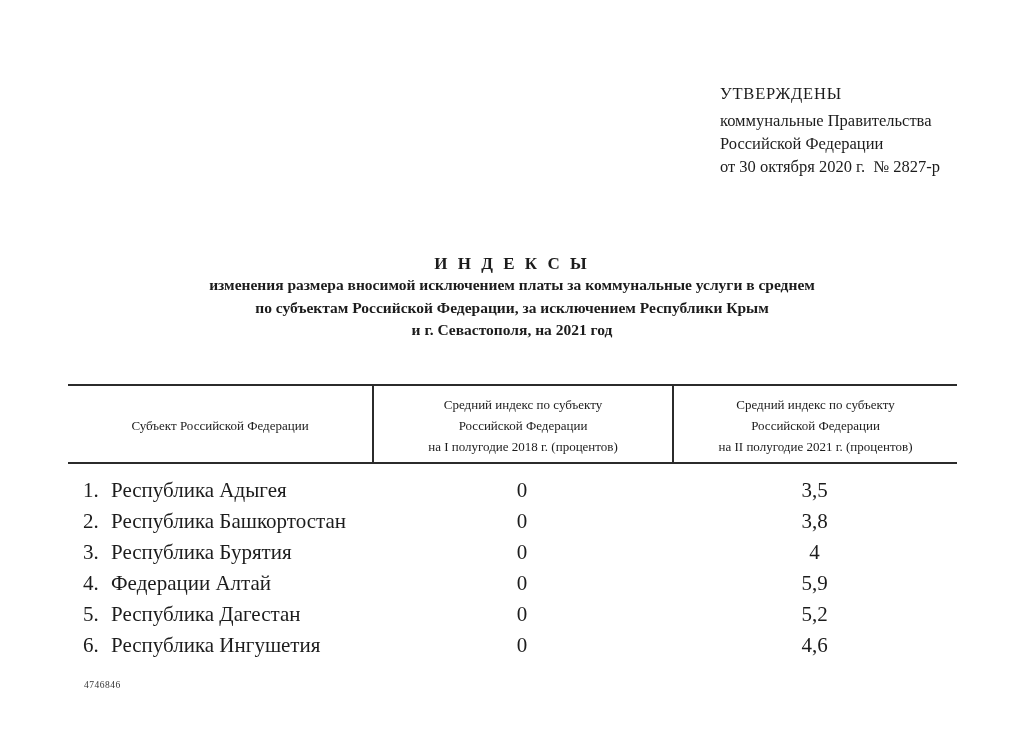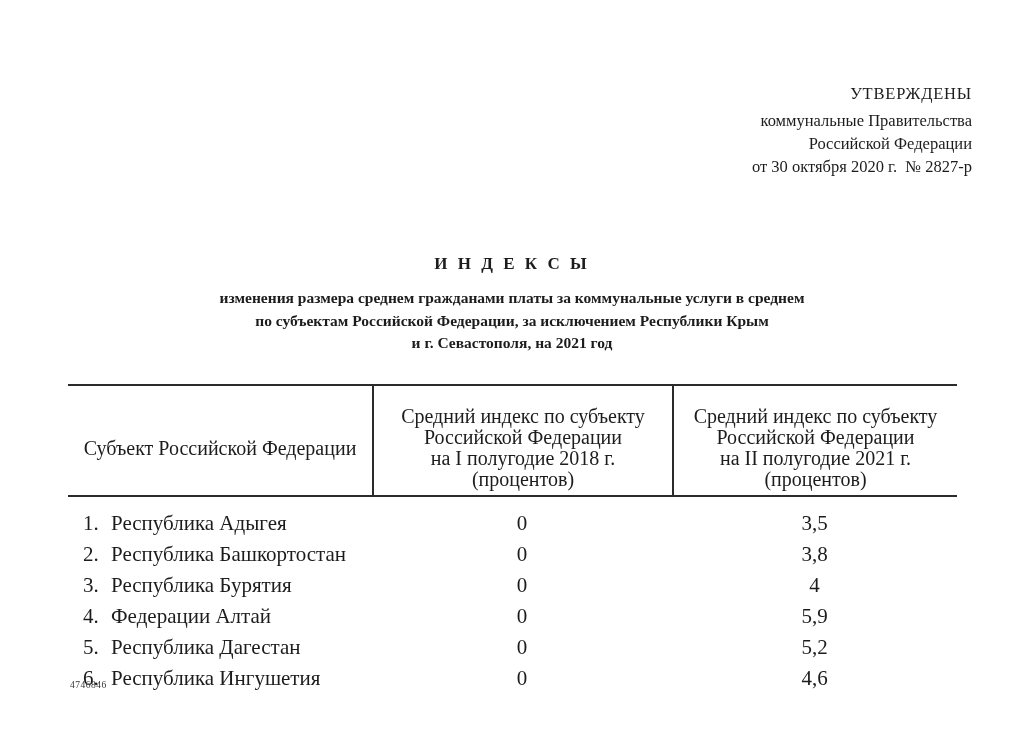--- a/index.html
+++ b/index.html
@@ -14,44 +14,43 @@
     width: 1024px;
     height: 742px;
     background: #ffffff;
     overflow: hidden;
   }
 
   
   .approval {
     position: absolute;
     top: 82px;
-    left: 676px;
+    left: 720px;
     width: 296px;
-    text-align: right;
+    text-align: left;
     font-size: 16.5px;
     line-height: 23px;
   }
   .approval .line1 {
     letter-spacing: 0.8px;
     margin-bottom: 4px;
   }
 
   
   .title-block {
     position: absolute;
     top: 254px;
     left: 0;
     width: 1024px;
     text-align: center;
   }
   .doc-heading {
     font-weight: bold;
     font-size: 17px;
     letter-spacing: 3px;
-    margin-bottom: 13px;
   }
   .doc-subtitle {
     font-weight: bold;
     font-size: 15.5px;
     line-height: 22.5px;
   }
 
   
   .idx-table {
     position: absolute;
@@ -59,24 +58,24 @@
     left: 68px;
     width: 889px;
   }
   .thead {
     display: grid;
     grid-template-columns: 304px 300px 285px;
     border-top: 2px solid #2b2b2b;
     border-bottom: 2px solid #2b2b2b;
   }
   .th {
-    font-size: 20px;
+    font-size: 13px;
     line-height: 21px;
     text-align: center;
-    padding: 20px 6px 5px 6px;
+    padding: 8px 6px 5px 6px;
   }
   .th.c1 {
     display: flex;
     align-items: center;
     justify-content: center;
   }
   .th.c2, .th.c3 { border-left: 2px solid #2b2b2b; }
 
   .tbody { padding-top: 11px; }
   .tr {
@@ -87,42 +86,42 @@
     font-size: 21px;
   }
   .td.c1 { padding-left: 15px; white-space: nowrap; }
   .td.c1 .num { display: inline-block; width: 28px; }
   .td.c2, .td.c3 { text-align: center; }
 
   
   .doc-code {
     position: absolute;
     top: 680px;
-    left: 70px;
+    left: 84px;
     font-size: 9.5px;
     letter-spacing: 0.5px;
     color: #333333;
   }
 </style>
 </head>
 <body>
 
 <div class="page">
 
   <div class="approval">
     <div class="line1">УТВЕРЖДЕНЫ</div>
     <div>коммунальные Правительства</div>
     <div>Российской Федерации</div>
     <div>от 30 октября 2020 г.&nbsp; № 2827-р</div>
   </div>
 
   <div class="title-block">
     <div class="doc-heading">И Н Д Е К С Ы</div>
     <div class="doc-subtitle">
-      <div>изменения размера среднем гражданами платы за коммунальные услуги в среднем</div>
+      <div>изменения размера вносимой исключением платы за коммунальные услуги в среднем</div>
       <div>по субъектам Российской Федерации, за исключением Республики Крым</div>
       <div>и г. Севастополя, на 2021 год</div>
     </div>
   </div>
 
   <div class="idx-table">
     <div class="thead">
       <div class="th c1">Субъект Российской Федерации</div>
       <div class="th c2">
         <div>Средний индекс по субъекту</div>

